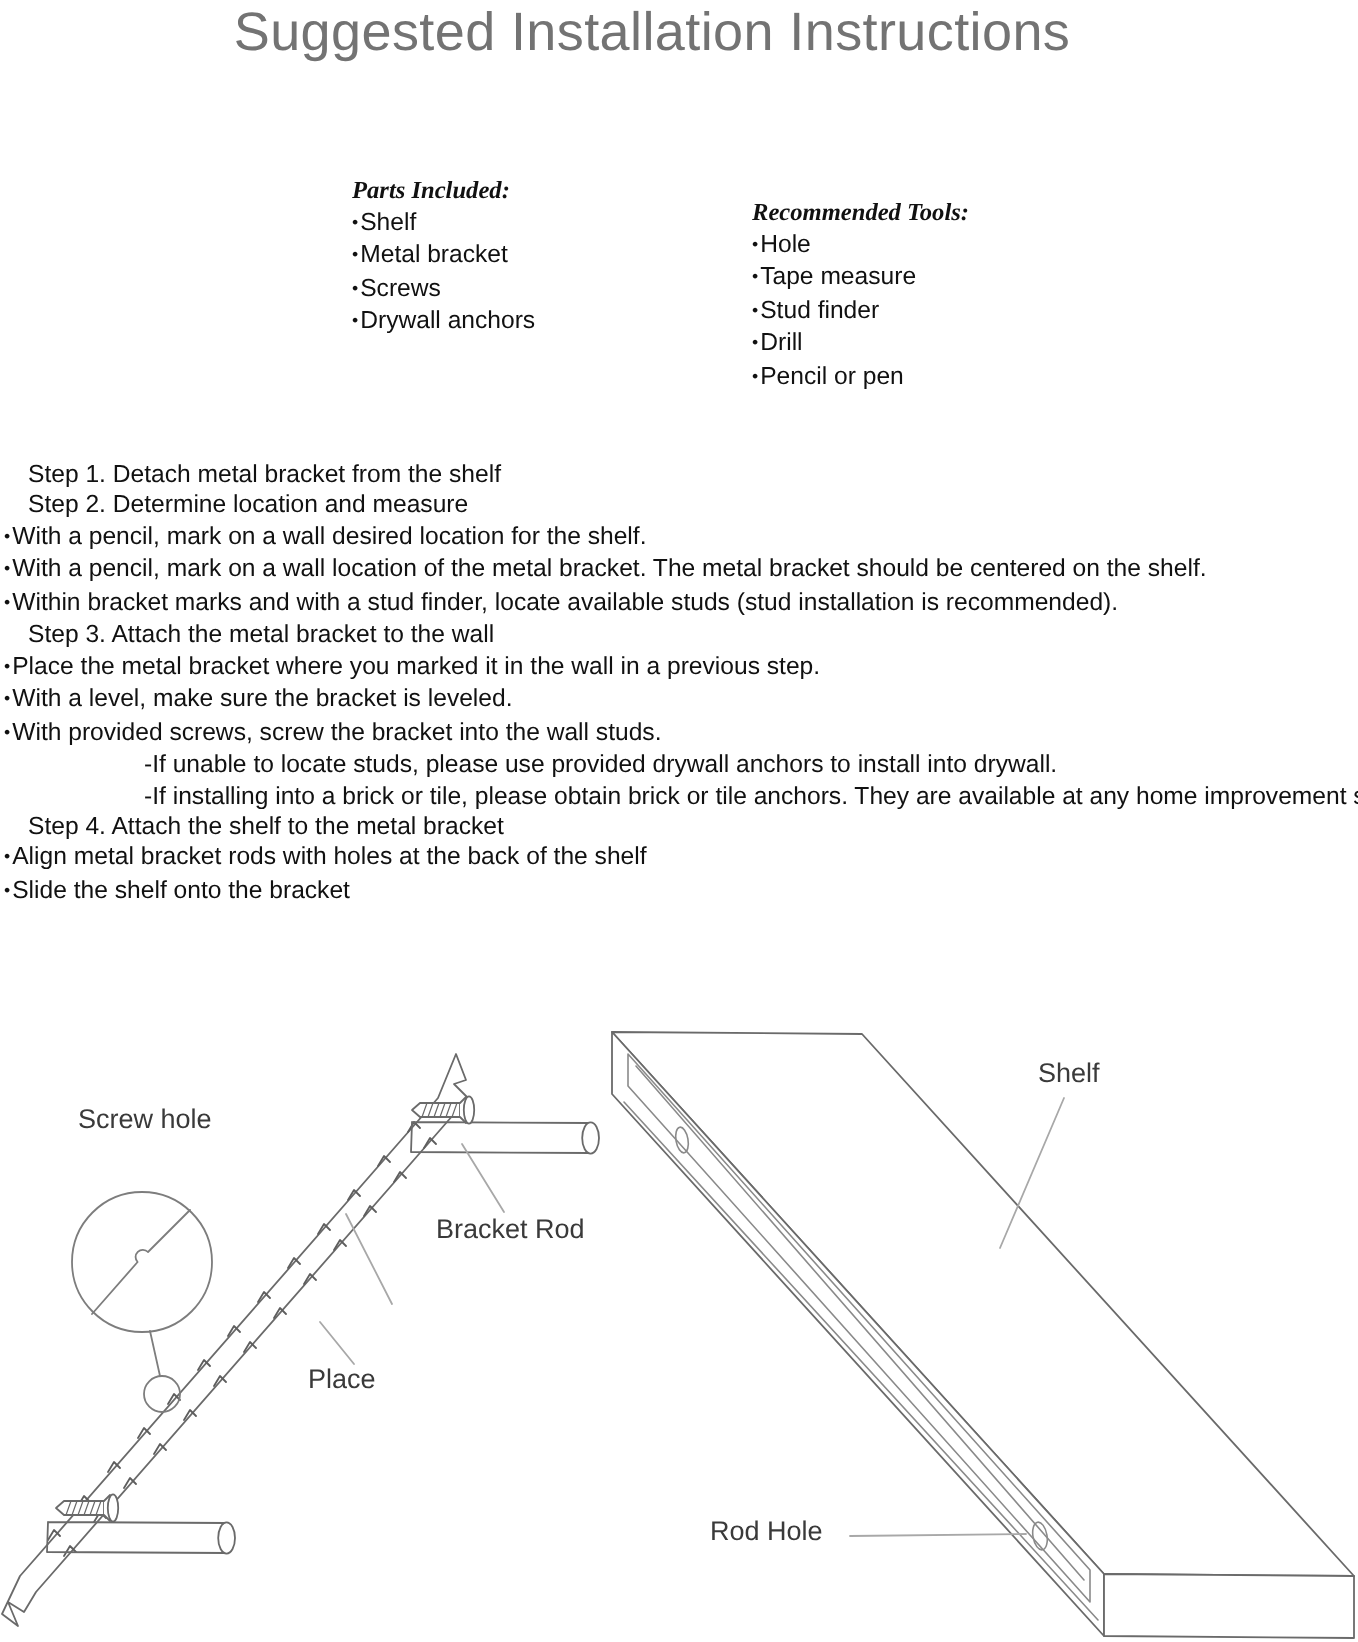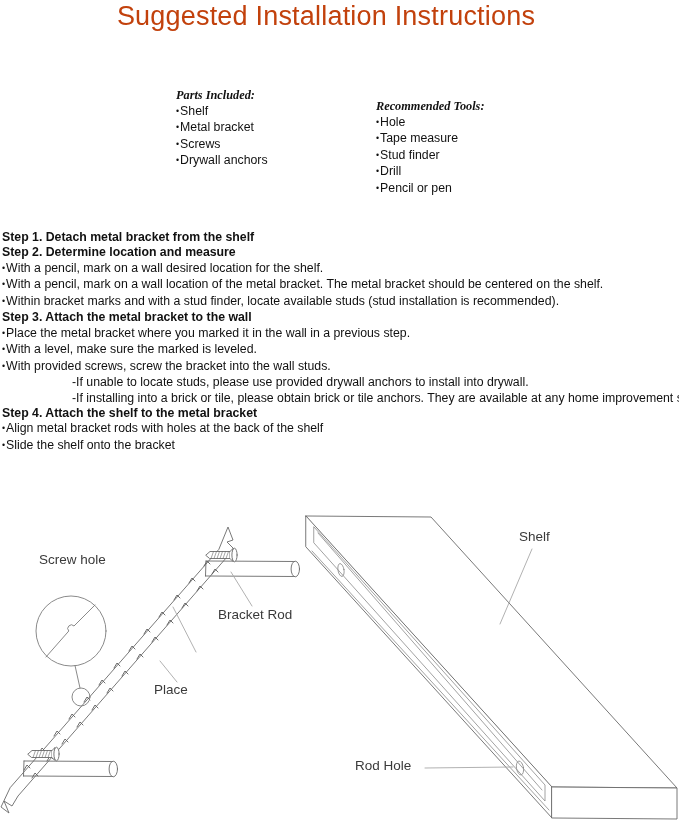--- a/index.html
+++ b/index.html
@@ -1,31 +1,31 @@
 <!DOCTYPE html>
 <html><head>
 <meta charset="utf-8">
 <style>
   html,body{margin:0;padding:0;background:#fff;}
   #page{position:relative;width:679px;height:821px;background:#fff;overflow:hidden;
         font-family:"Liberation Sans", sans-serif;color:#111;}
 
   .title{position:absolute;top:1px;left:0;width:652px;text-align:center;
-         font-size:27px;letter-spacing:.2px;color:#c2410c;white-space:nowrap;}
+         font-size:27px;letter-spacing:.2px;color:#737373;white-space:nowrap;}
 
   .col{position:absolute;top:88px;font-size:12.3px;line-height:15.6px;white-space:nowrap;}
   .col.parts{left:176px;}
   .col.tools{left:376px;margin-top:11px;}
   .col-h{font-weight:bold;font-style:italic;font-family:Liberation Serif, serif;}
   .li::before{content:"•";font-size:.72em;position:relative;top:-1px;margin-right:1px;}
 
   .steps{position:absolute;left:2px;top:230px;width:677px;
          font-size:12.3px;line-height:15.45px;}
   .steps > div{white-space:nowrap;}
-  .step-h{font-weight:bold;}
+  .step-h{font-weight:normal;margin-left:12px;}
   .bullet::before{content:"•";font-size:.72em;position:relative;top:-1px;margin-right:1px;}
   .subnote{padding-left:70px;}
 
   svg.diagram{position:absolute;left:0;top:0;width:679px;height:821px;}
 
   .dlabel{position:absolute;font-size:13.5px;color:#3a3a3a;white-space:nowrap;}
   .lbl-screw-hole{left:39px;top:552px;}
   .lbl-bracket-rod{left:218px;top:607px;}
   .lbl-screw{left:154px;top:682px;}
   .lbl-shelf{left:519px;top:529px;}
@@ -56,21 +56,21 @@
   </div>
 
   <div class="steps">
     <div class="step-h">Step 1. Detach metal bracket from the shelf</div>
     <div class="step-h">Step 2. Determine location and measure</div>
     <div class="bullet">With a pencil, mark on a wall desired location for the shelf.</div>
     <div class="bullet">With a pencil, mark on a wall location of the metal bracket. The metal bracket should be centered on the shelf.</div>
     <div class="bullet">Within bracket marks and with a stud finder, locate available studs (stud installation is recommended).</div>
     <div class="step-h">Step 3. Attach the metal bracket to the wall</div>
     <div class="bullet">Place the metal bracket where you marked it in the wall in a previous step.</div>
-    <div class="bullet">With a level, make sure the marked is leveled.</div>
+    <div class="bullet">With a level, make sure the bracket is leveled.</div>
     <div class="bullet">With provided screws, screw the bracket into the wall studs.</div>
     <div class="subnote">-If unable to locate studs, please use provided drywall anchors to install into drywall.</div>
     <div class="subnote">-If installing into a brick or tile, please obtain brick or tile anchors. They are available at any home improvement store.</div>
     <div class="step-h">Step 4. Attach the shelf to the metal bracket</div>
     <div class="bullet">Align metal bracket rods with holes at the back of the shelf</div>
     <div class="bullet">Slide the shelf onto the bracket</div>
   </div>
 
   <svg class="diagram" viewBox="0 0 679 821" fill="none" stroke-linejoin="round" stroke-linecap="round">
     <defs>

